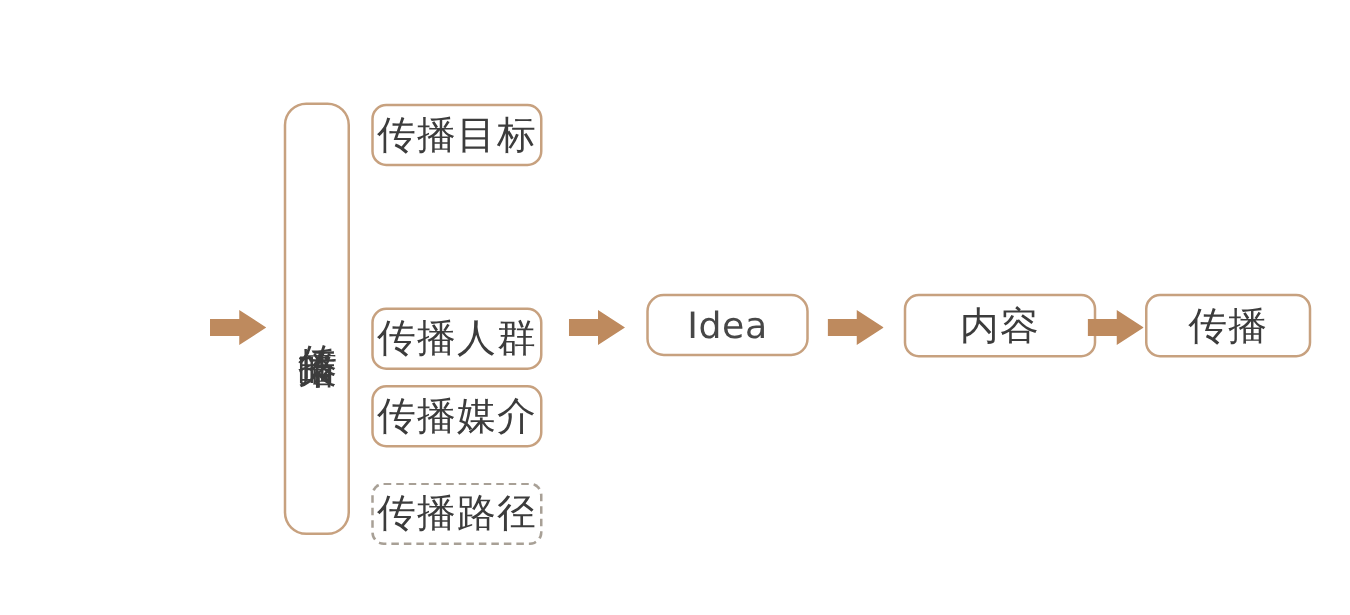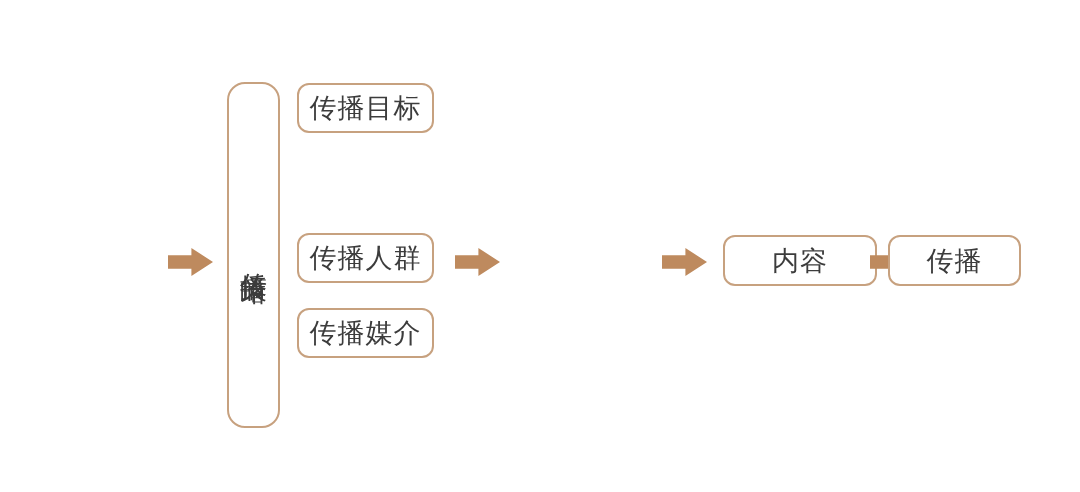--- a/index.html
+++ b/index.html
@@ -18,21 +18,21 @@
     background:var(--bg);
     overflow:hidden;
   }
   .node{
     position:absolute;
     border:2px solid var(--border);
     border-radius:12px;
     background:#fff;
     display:flex;align-items:center;justify-content:center;
     color:var(--text);
-    font-size:27px;
+    font-size:31px;
     letter-spacing:1px;
     white-space:nowrap;
   }
   .node.latin{font-size:29px;letter-spacing:0.5px;color:#474747;}
   .node.vertical{
     border-radius:18px;
     writing-mode:vertical-lr;
     text-orientation:upright;
     letter-spacing:2px;
   }
@@ -46,29 +46,29 @@
     background:var(--arrow);
     clip-path:polygon(0% 26%,52% 26%,52% 0%,100% 50%,52% 100%,52% 74%,0% 74%);
   }
   
   #business{left:18px;top:234px;width:138px;height:52px;}
   #arrow-1{left:168px;top:248px;}
   #strategy{left:227px;top:82px;width:53px;height:346px;}
   .sub{left:297px;width:137px;height:50px;}
   #sub-0{top:83px;}
   #sub-1{top:157px;}
-  #sub-2{top:233px;text-align:center;}
+  #sub-2{top:246px;text-align:center;}
   #sub-3{top:308px;text-align:right;}
   #sub-4{top:386px;}
   #arrow-2{left:455px;top:248px;}
   #idea{left:517px;top:235px;width:130px;height:50px;border-radius:14px;}
   #arrow-3{left:662px;top:248px;}
   #content{left:723px;top:235px;width:154px;height:51px;}
   #arrow-4{left:870px;top:248px;}
-  #spread{left:888px;top:235px;width:133px;height:51px;}
+  #spread{left:916px;top:235px;width:133px;height:51px;}
 </style>
 </head>
 <body>
 
 <div class="canvas">
 
 
   <div class="arrow" id="arrow-1"></div>
 
   <div class="node vertical" id="strategy">
@@ -77,23 +77,29 @@
 
   <div class="node sub" id="sub-0">
     <span>传播目标</span>
   </div>
   <div class="node sub" id="sub-2">
     <span>传播人群</span>
   </div>
   <div class="node sub" id="sub-3">
     <span>传播媒介</span>
   </div>
+  <div class="node sub dashed" id="sub-4">
+    <span>传播路径</span>
+  </div>
 
   <div class="arrow" id="arrow-2"></div>
 
+  <div class="node latin" id="idea">
+    <span>Idea</span>
+  </div>
 
   <div class="arrow" id="arrow-3"></div>
 
   <div class="node" id="content">
     <span>内容</span>
   </div>
 
   <div class="arrow" id="arrow-4"></div>
 
   <div class="node" id="spread">

